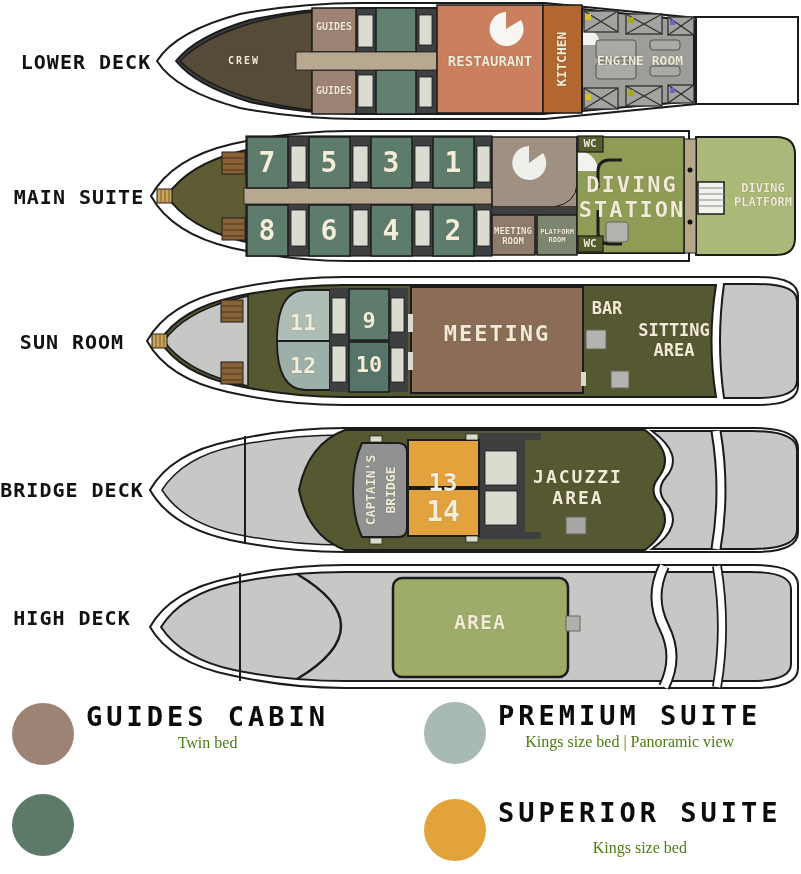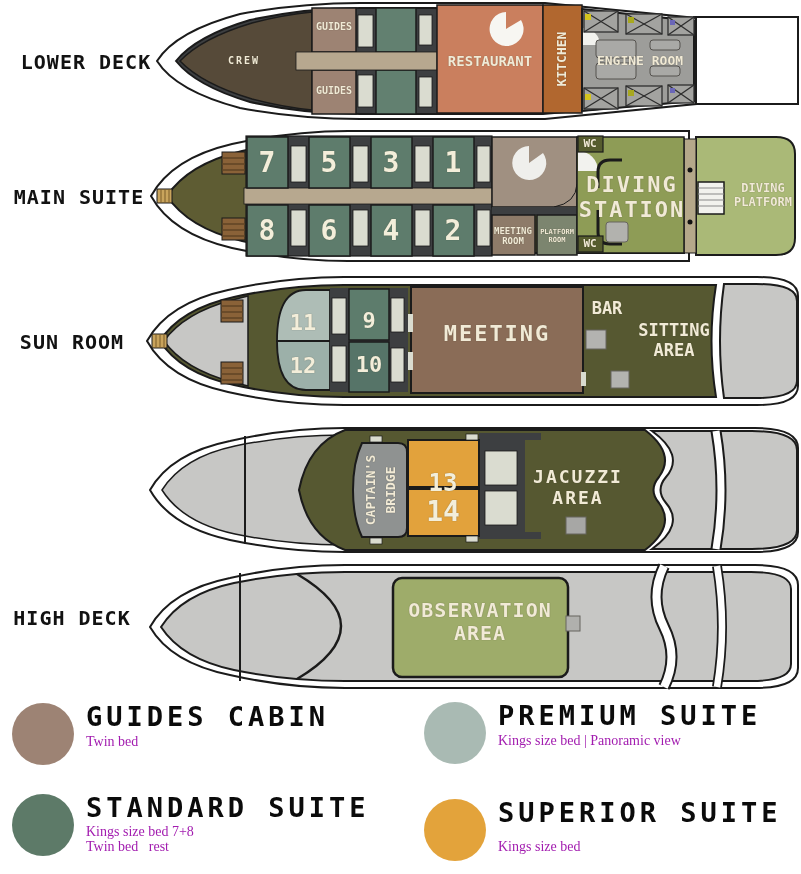--- a/index.html
+++ b/index.html
@@ -8,24 +8,24 @@
   svg{position:absolute;left:0;top:0;}
   .labels{position:absolute;inset:0;width:801px;height:698px;}
   .lbl{position:absolute;transform:translate(-50%,-50%);font-family:"DejaVu Sans Mono",monospace;
        font-weight:bold;color:#f1ead6;text-align:center;white-space:nowrap;line-height:1.15;
        text-shadow:0 0 1px rgba(45,45,25,.55);}
   .lbl.dark{color:#121212;text-shadow:none;letter-spacing:1px;}
   .lbl.vert{transform:translate(-50%,-50%) rotate(-90deg);}
   .num{color:#f3eeda;}
   .legend-item{position:absolute;width:400px;height:86px;}
   .dot{position:absolute;left:0;top:2px;width:62px;height:62px;border-radius:50%;display:block;}
-  .ltext{position:absolute;left:74px;top:0;}
+  .ltext{position:absolute;left:74px;top:0;text-align:center;}
   .ltitle{font-family:"DejaVu Sans Mono",monospace;font-weight:bold;font-size:27px;
           letter-spacing:4px;color:#0b0b0b;white-space:nowrap;}
-  .ldesc{font-family:"Liberation Serif","DejaVu Serif",serif;font-size:14px;color:#a21caf;
+  .ldesc{font-family:"Liberation Serif","DejaVu Serif",serif;font-size:16px;color:#4d7c0f;
          margin-top:3px;white-space:pre;line-height:1.05;}
 </style>
 </head>
 <body>
 
 <div class="stage">
 
 <svg width="801" height="698" viewBox="0 0 801 698">
 
   <g>
@@ -221,20 +221,21 @@
     <rect x="393" y="578" width="175" height="99" rx="9" fill="#9eac6a" stroke="#1b1b1b" stroke-width="2.5"></rect>
     <rect x="566" y="616" width="14" height="15" fill="#b0b0ad" stroke="#66645f" stroke-width="1"></rect>
   </g>
 </svg>
 
 <div class="labels">
 
   <div class="lbl dark" style="left:86px;top:62px;font-size:20px">LOWER DECK</div>
   <div class="lbl dark" style="left:79px;top:197px;font-size:20px">MAIN SUITE</div>
   <div class="lbl dark" style="left:72px;top:342px;font-size:20px">SUN ROOM</div>
+  <div class="lbl dark" style="left:72px;top:490px;font-size:20px">BRIDGE DECK</div>
   <div class="lbl dark" style="left:72px;top:618px;font-size:20px">HIGH DECK</div>
 
   <div class="lbl" style="left:244px;top:61px;font-size:10px;letter-spacing:2px">CREW</div>
   <div class="lbl" style="left:334px;top:27px;font-size:10px">GUIDES</div>
   <div class="lbl" style="left:334px;top:91px;font-size:10px">GUIDES</div>
   <div class="lbl" style="left:490px;top:61px;font-size:14px">RESTAURANT</div>
   <div class="lbl vert" style="left:562px;top:59px;font-size:13px">KITCHEN</div>
   <div class="lbl" style="left:640px;top:61px;font-size:13px">ENGINE ROOM</div>
 
   <div class="lbl num" style="left:267px;top:163px;font-size:28px">7</div>
@@ -280,21 +281,20 @@
     <div>BRIDGE</div>
   </div>
   <div class="lbl num" style="left:443px;top:484px;font-size:24px">13</div>
   <div class="lbl num" style="left:443px;top:512px;font-size:28px">14</div>
   <div class="lbl" style="left:578px;top:488px;font-size:18px;letter-spacing:2px">
     <div>JACUZZI</div>
     <div>AREA</div>
   </div>
 
   <div class="lbl" style="left:480px;top:622px;font-size:20px;letter-spacing:1px">
-    <div>OBSERVATION</div>
     <div>AREA</div>
   </div>
 </div>
 
 <div>
   <div class="legend-item" style="left:12px;top:701px">
     <span class="dot" style="background: rgb(157, 131, 116);"></span>
     <div class="ltext">
       <div class="ltitle">GUIDES CABIN</div>
       <div class="ldesc">Twin bed</div>
@@ -302,25 +302,20 @@
   </div>
   <div class="legend-item" style="left:424px;top:700px">
     <span class="dot" style="background: rgb(169, 186, 179);"></span>
     <div class="ltext">
       <div class="ltitle">PREMIUM SUITE</div>
       <div class="ldesc">Kings size bed | Panoramic view</div>
     </div>
   </div>
   <div class="legend-item" style="left:12px;top:792px">
     <span class="dot" style="background: rgb(93, 122, 104);"></span>
-    <div class="ltext">
-      <div class="ltitle">STANDARD SUITE</div>
-      <div class="ldesc" style="margin-top:2px">Kings size bed 7+8</div>
-      <div class="ldesc" style="margin-top:0">Twin bed   rest</div>
-    </div>
   </div>
   <div class="legend-item" style="left:424px;top:797px">
     <span class="dot" style="background: rgb(227, 163, 59);"></span>
     <div class="ltext">
       <div class="ltitle">SUPERIOR SUITE</div>
       <div class="ldesc" style="margin-top:12px">Kings size bed</div>
     </div>
   </div>
 </div>
 

